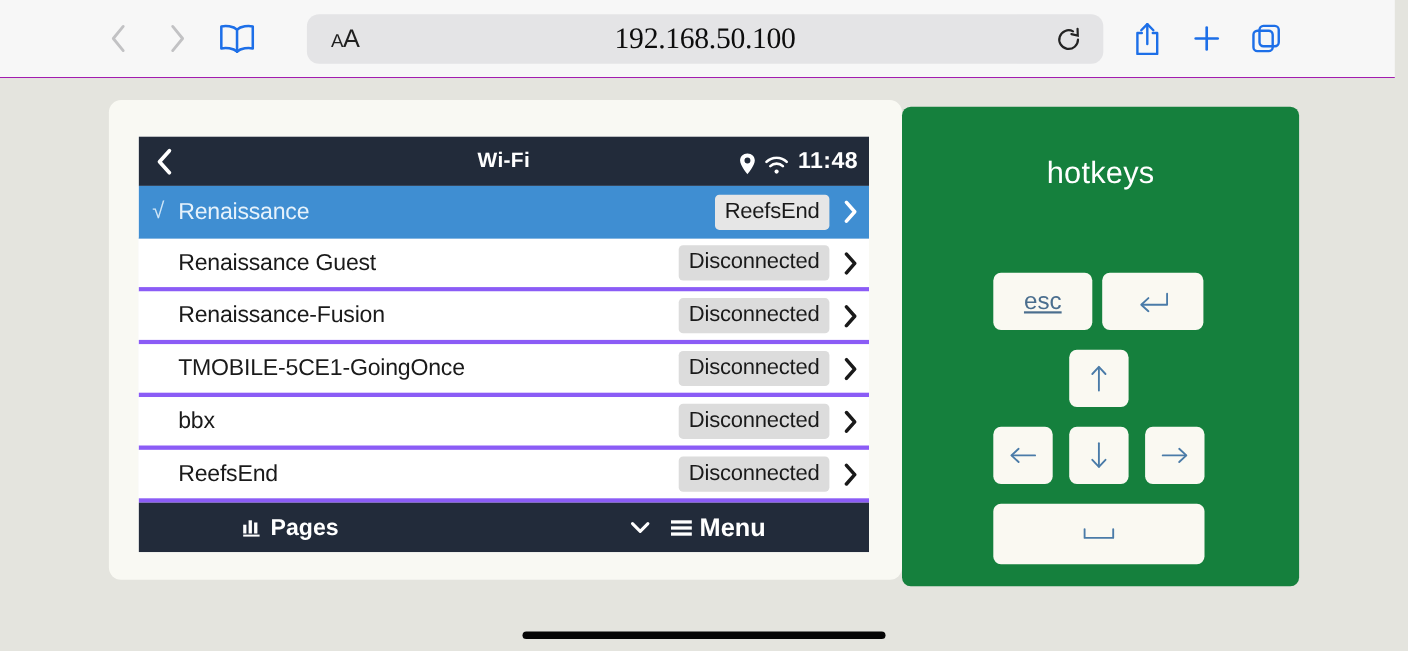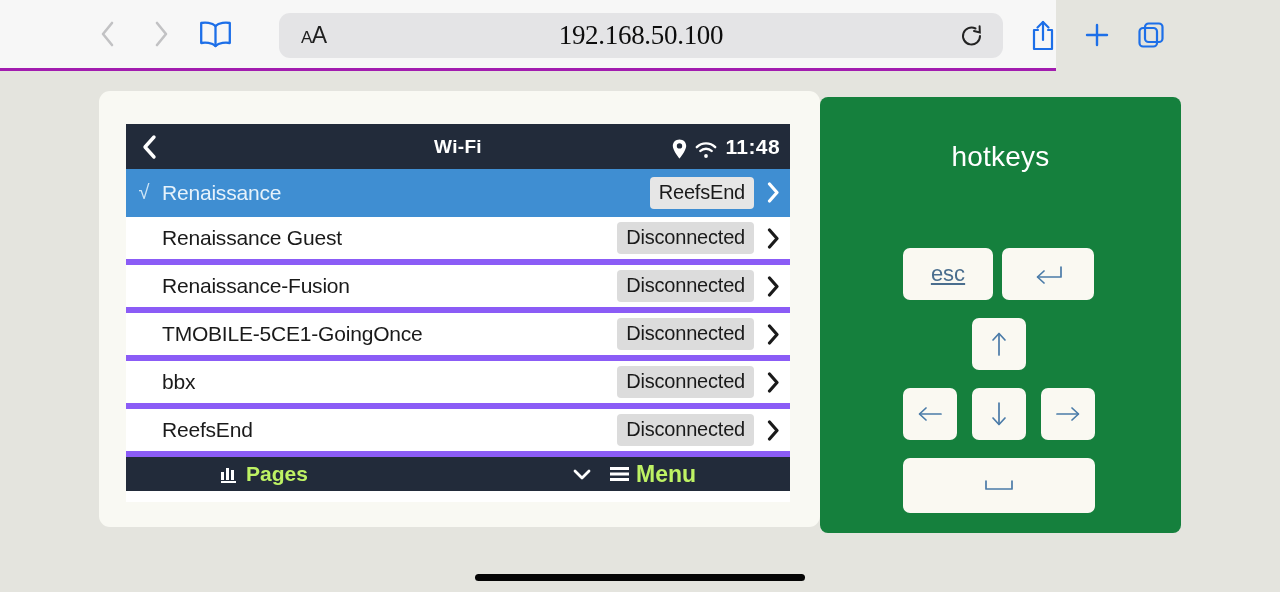--- a/index.html
+++ b/index.html
@@ -13,24 +13,24 @@
   body {
     font-family: "Liberation Sans", sans-serif;
     background: #e4e4de;
     position: relative;
   }
 
   
   .browser-bar {
     position: absolute;
     top: 0; left: 0;
-    width: 1056px;
+    width: 1268px;
     height: 71px;
     background: #f7f7f7;
-    border-bottom: 3px solid #a21caf;
+    border-bottom: 1px solid #a21caf;
     display: flex;
     align-items: center;
   }
 
   .nav-icons {
     display: flex;
     align-items: center;
     gap: 0px;
     margin-left: 80px;
   }
@@ -181,21 +181,21 @@
     font-weight: bold;
     letter-spacing: 0.4px;
   }
 
   
   .net-list { background: #ffffff; }
   .net-row {
     height: 48px;
     display: flex;
     align-items: center;
-    border-bottom: 6px solid #8b5cf6;
+    border-bottom: 4px solid #8b5cf6;
     position: relative;
     background: #ffffff;
   }
   .net-row.selected {
     background: #3f8ed2;
     border-bottom: 1px solid #3f8ed2;
   }
   .net-check {
     width: 36px;
     text-align: center;
@@ -230,26 +230,26 @@
     justify-content: center;
     margin-right: 4px;
   }
   .row-chevron svg { width: 13px; height: 21px; }
   .row-chevron path { stroke: #1a1a1a; stroke-width: 3.2; fill: none;
                       stroke-linecap: round; stroke-linejoin: round; }
   .net-row.selected .row-chevron path { stroke: #ffffff; }
 
   
   .dev-footer {
-    height: 34px;
+    height: 45px;
     background: #222b3a;
     display: flex;
     align-items: center;
     position: relative;
-    color: #bef264;
+    color: #ffffff;
     text-align: right;
   }
   .footer-pages {
     position: absolute;
     left: 95px;
     display: flex;
     align-items: center;
     gap: 7px;
     font-size: 21px;
     font-weight: bold;

